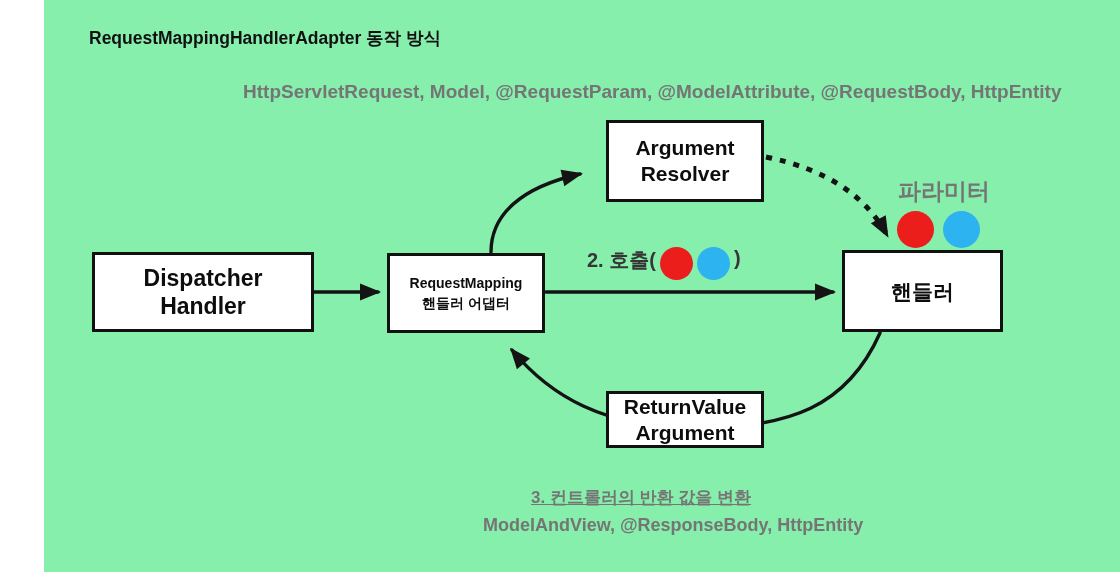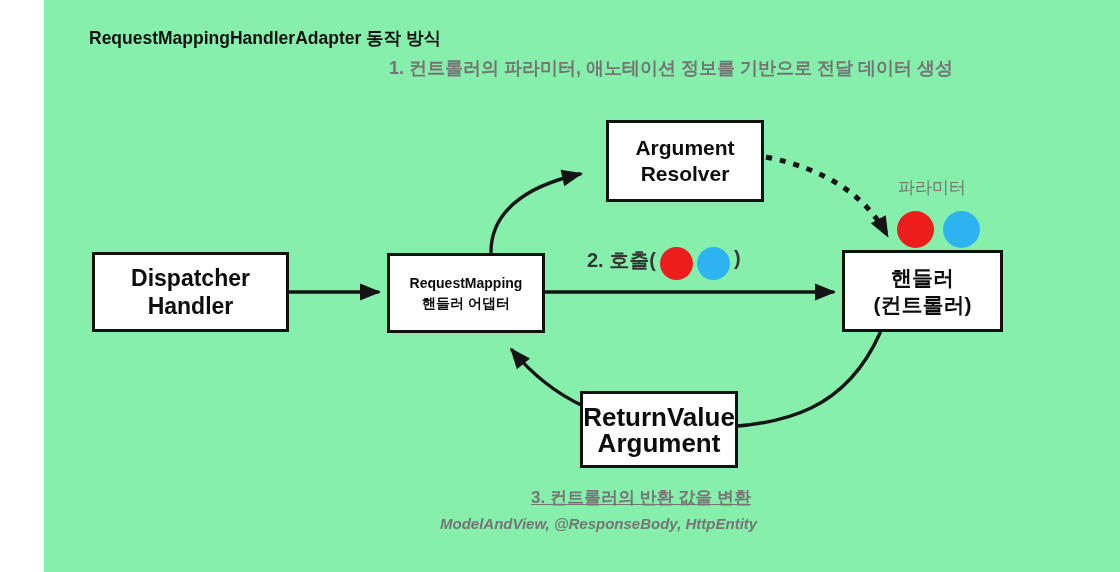--- a/index.html
+++ b/index.html
@@ -37,50 +37,50 @@
   .caption {
     position: absolute;
     font-weight: 700;
     color: #757575;
     white-space: nowrap;
     z-index: 3;
   }
   .caption-step1      { left: 345px; top: 56px;  font-size: 18px; }
   .caption-step1types { left: 199px; top: 81px;  font-size: 19px; }
   .caption-step3      { left: 487px; top: 486px; font-size: 17px; text-decoration: underline; }
-  .caption-step3types { left: 396px; top: 515px; font-size: 15px; font-style: italic; }
+  .caption-step3types { left: 439px; top: 515px; font-size: 18px; }
   .param-label {
     position: absolute;
     left: 854px;
     top: 176px;
-    font-size: 17px;
-    font-weight: 400;
+    font-size: 23px;
+    font-weight: 700;
     color: #757575;
     white-space: nowrap;
     z-index: 3;
   }
   .node {
     position: absolute;
     box-sizing: border-box;
     border: 3px solid #111111;
     background: #ffffff;
     display: flex;
     flex-direction: column;
     align-items: center;
     justify-content: center;
     text-align: left;
     color: #0d0d0d;
     font-weight: 700;
     z-index: 2;
   }
-  .node-dispatcher { left: 48px;  top: 252px; width: 197px; height: 80px; font-size: 23px; line-height: 28px; }
+  .node-dispatcher { left: 48px;  top: 252px; width: 222px; height: 80px; font-size: 23px; line-height: 28px; }
   .node-rmadapter  { left: 343px; top: 253px; width: 158px; height: 80px; font-size: 14px; line-height: 20px; }
   .node-argres     { left: 562px; top: 120px; width: 158px; height: 82px; font-size: 21px; line-height: 26px; }
   .node-handler    { left: 798px; top: 250px; width: 161px; height: 82px; font-size: 21px; line-height: 27px; }
-  .node-rvhandler  { left: 536px; top: 391px; width: 158px; height: 77px; font-size: 26px; line-height: 26px; }
+  .node-rvhandler  { left: 562px; top: 391px; width: 158px; height: 57px; font-size: 21px; line-height: 26px; }
   .call-label {
     position: absolute;
     left: 543px;
     top: 247px;
     height: 36px;
     display: flex;
     gap: 4px;
     font-size: 20px;
     font-weight: 700;
     color: #363636;
@@ -127,40 +127,39 @@
     </defs>
     <path class="arrow-stroke" d="M246,292 L334,292" marker-end="url(#ah)"></path>
     <path class="arrow-stroke" d="M502,292 L789,292" marker-end="url(#ah)"></path>
     <path class="arrow-stroke" d="M447,252 C447,214 478,187 536,174" marker-end="url(#ah)"></path>
     <path class="arrow-dotted" d="M722,157 C785,170 822,197 843,235" marker-end="url(#ah)"></path>
     <path class="arrow-stroke" d="M836,333 C803,407 745,428 652,428 C560,428 506,396 468,350" marker-end="url(#ah)"></path>
   </svg>
 
   <div class="page-title">RequestMappingHandlerAdapter 동작 방식</div>
 
-  <div class="caption caption-step1">1. 컨트롤러의 파라미터, 애노테이션 정보를 기반으로 전달 데이터 생성</div>
+  <div class="caption caption-step1types">HttpServletRequest, Model, @RequestParam, @ModelAttribute, @RequestBody, HttpEntity</div>
 
   <div class="node node-dispatcher">
     <div>Dispatcher</div>
     <div>Handler</div>
   </div>
 
   <div class="node node-rmadapter">
     <div>RequestMapping</div>
     <div>핸들러 어댑터</div>
   </div>
 
   <div class="node node-argres">
     <div>Argument</div>
     <div>Resolver</div>
   </div>
 
   <div class="node node-handler">
     <div>핸들러</div>
-    <div>(컨트롤러)</div>
   </div>
 
   <div class="node node-rvhandler">
     <div>ReturnValue</div>
     <div>Argument</div>
   </div>
 
   <div class="call-label">
     <span>2. 호출(</span>
     <span class="dot dot-sm" style="background-color: rgb(235, 30, 28);"></span>

